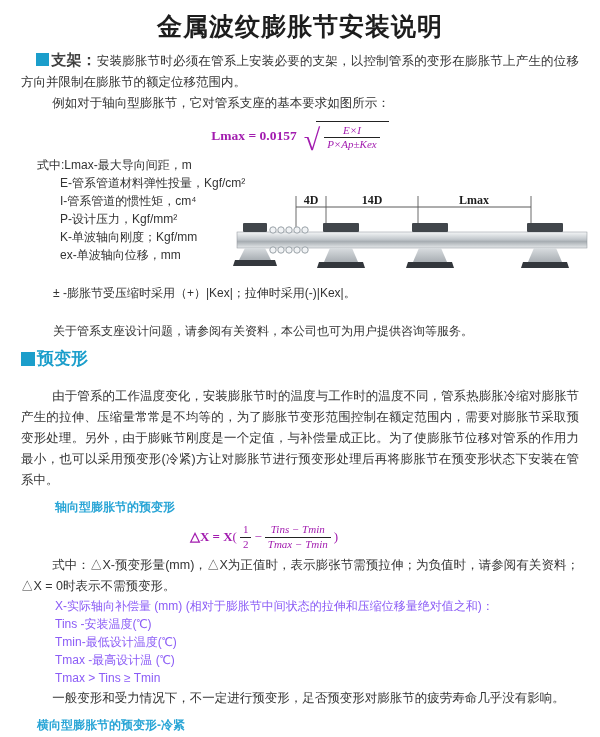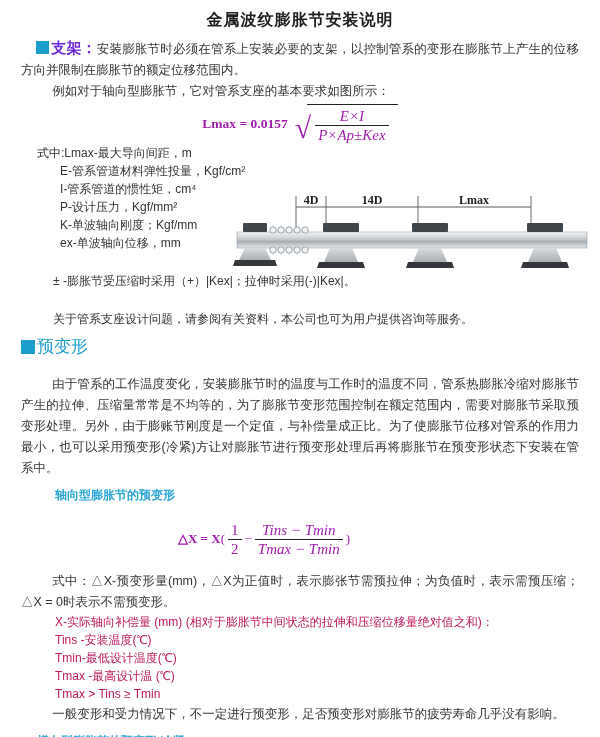--- a/index.html
+++ b/index.html
@@ -7,96 +7,96 @@
     position:relative;
     width:600px;height:737px;
     background:#ffffff;
     overflow:hidden;
     font-family:"Liberation Sans",sans-serif;
     color:#333;
   }
   h1.title{
     margin:10px 0 6px;
     text-align:center;
-    font-size:16px;
+    font-size:25px;
     font-weight:bold;
     color:#1d1d1d;
     letter-spacing:1px;
   }
   .para{
     margin:0 21px;
     font-size:12.5px;
     line-height:21px;
     text-align:justify;
     color:#333;
   }
   .p-first{margin-top:4px;text-indent:15px;}
   .ind{text-indent:2.5em;}
   .sec-head{
-    color:#6d28d9;
+    color:#404040;
     font-weight:bold;
     font-size:15px;
   }
   .sq{
     display:inline-block;
     width:13px;height:13px;
     background:#1b9ecb;
     vertical-align:-1px;
     margin-right:2px;
   }
   
   .formula-row{
     display:flex;justify-content:center;align-items:center;
     font-family:"Liberation Serif",serif;
     color:#a21caf;
   }
   .f1{margin:5px 0 3px;height:34px;font-size:13.5px;}
-  .f2{margin:16px 0;height:32px;font-size:13px;padding-right:72px;}
+  .f2{margin:2px 0;height:32px;font-size:13px;padding-right:72px;}
   .f3{margin:4px 0 0;height:28px;font-size:13.5px;padding-right:64px;}
   .f-bold{font-weight:bold;}
   .f-it{font-style:italic;}
   .sqrt{display:inline-flex;align-items:center;margin-left:7px;}
   .rad{font-size:30px;line-height:.9;transform:translateY(3px);}
   .radicand{display:inline-block;border-top:1.4px solid #222;padding:2px 6px 0 5px;margin-left:-4px;}
   .frac{
     display:inline-flex;flex-direction:column;
     text-align:center;vertical-align:middle;
-    line-height:1.2;font-size:15px;margin:0 3px;
+    line-height:1.2;font-size:11px;margin:0 3px;
   }
   .frac .num{border-bottom:1px solid #222;padding:0 3px;}
   .frac .den{padding:0 3px;text-align:right;}
   
   .defs{
     margin:1px 0 0 37px;
     font-size:12px;
     line-height:18px;
     color:#333;
   }
   .defs .d-ind{margin-left:23px;}
   .defs .d-ind2{margin-left:16px;margin-top:20px;}
   
   .diagram{position:absolute;left:233px;top:192px;width:358px;height:96px;}
   .dim{font:bold 12px "Liberation Serif",serif;fill:#1d1d1d;}
   
   h2.sec{
     margin:8px 0 0 21px;
-    font-size:17px;font-weight:normal;
+    font-size:17px;font-weight:bold;
     color:#1b9ecb;height:22px;line-height:22px;
   }
   h2.sec .sq{width:14px;height:14px;vertical-align:-2px;}
   h3.sub{
     margin:5px 0 0 55px;
     font-size:12px;font-weight:bold;
     color:#29a5d6;height:23px;line-height:23px;
   }
   h3.sub2{margin-left:37px;}
   
   .tlist{
     margin:0 0 0 55px;
-    font-size:12px;line-height:18px;color:#be185d;
+    font-size:12px;line-height:18px;color:#8b5cf6;
   }
 </style>
 </head>
 <body>
 
 <div class="page">
 
   <h1 class="title">金属波纹膨胀节安装说明</h1>
 
   <p class="para p-first"><span class="sec-head"><span class="sq"></span><span>支架：</span></span><span>安装膨胀节时必须在管系上安装必要的支架，以控制管系的变形在膨胀节上产生的位移方向并限制在膨胀节的额定位移范围内。</span></p>
@@ -207,21 +207,21 @@
       <span class="den">2</span>
     </span>
     <span>−</span>
     <span class="frac f-it">
       <span class="num">Tins − Tmin</span>
       <span class="den">Tmax − Tmin</span>
     </span>
     <span>)</span>
   </div>
 
-  <p class="para ind">式中：△X-预变形量(mm)，△X为正值时，表示膨张节需预拉伸；为负值时，表示需预压缩；△X = 0时表示不需预变形。</p>
+  <p class="para ind">式中：△X-预变形量(mm)，△X为正值时，表示膨张节需预拉伸；为负值时，请参阅有关资料；△X = 0时表示不需预变形。</p>
 
   <div class="tlist">
     <div>X-实际轴向补偿量 (mm) (相对于膨胀节中间状态的拉伸和压缩位移量绝对值之和)：</div>
     <div>Tins -安装温度(℃)</div>
     <div>Tmin-最低设计温度(℃)</div>
     <div>Tmax -最高设计温 (℃)</div>
     <div>Tmax &gt; Tins ≥ Tmin</div>
   </div>
 
   <p class="para ind" style="margin-top:1px">一般变形和受力情况下，不一定进行预变形，足否预变形对膨胀节的疲劳寿命几乎没有影响。</p>

